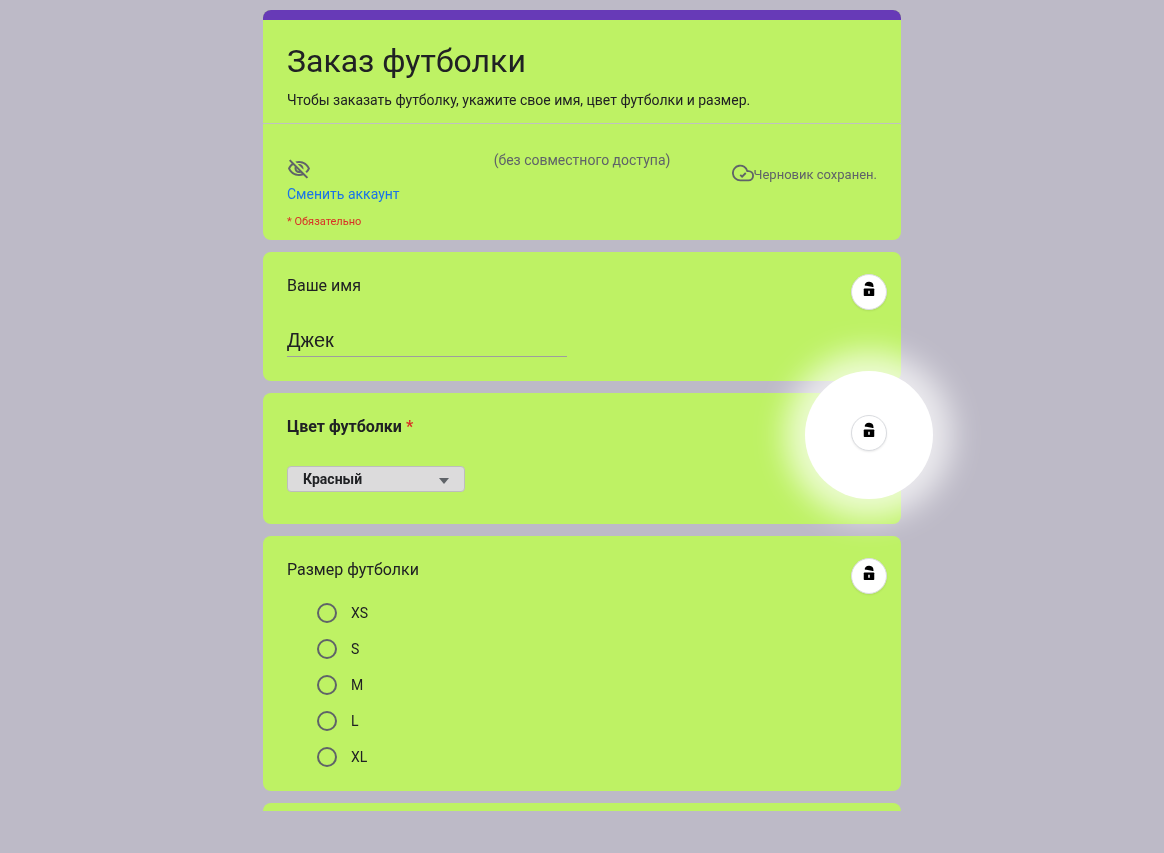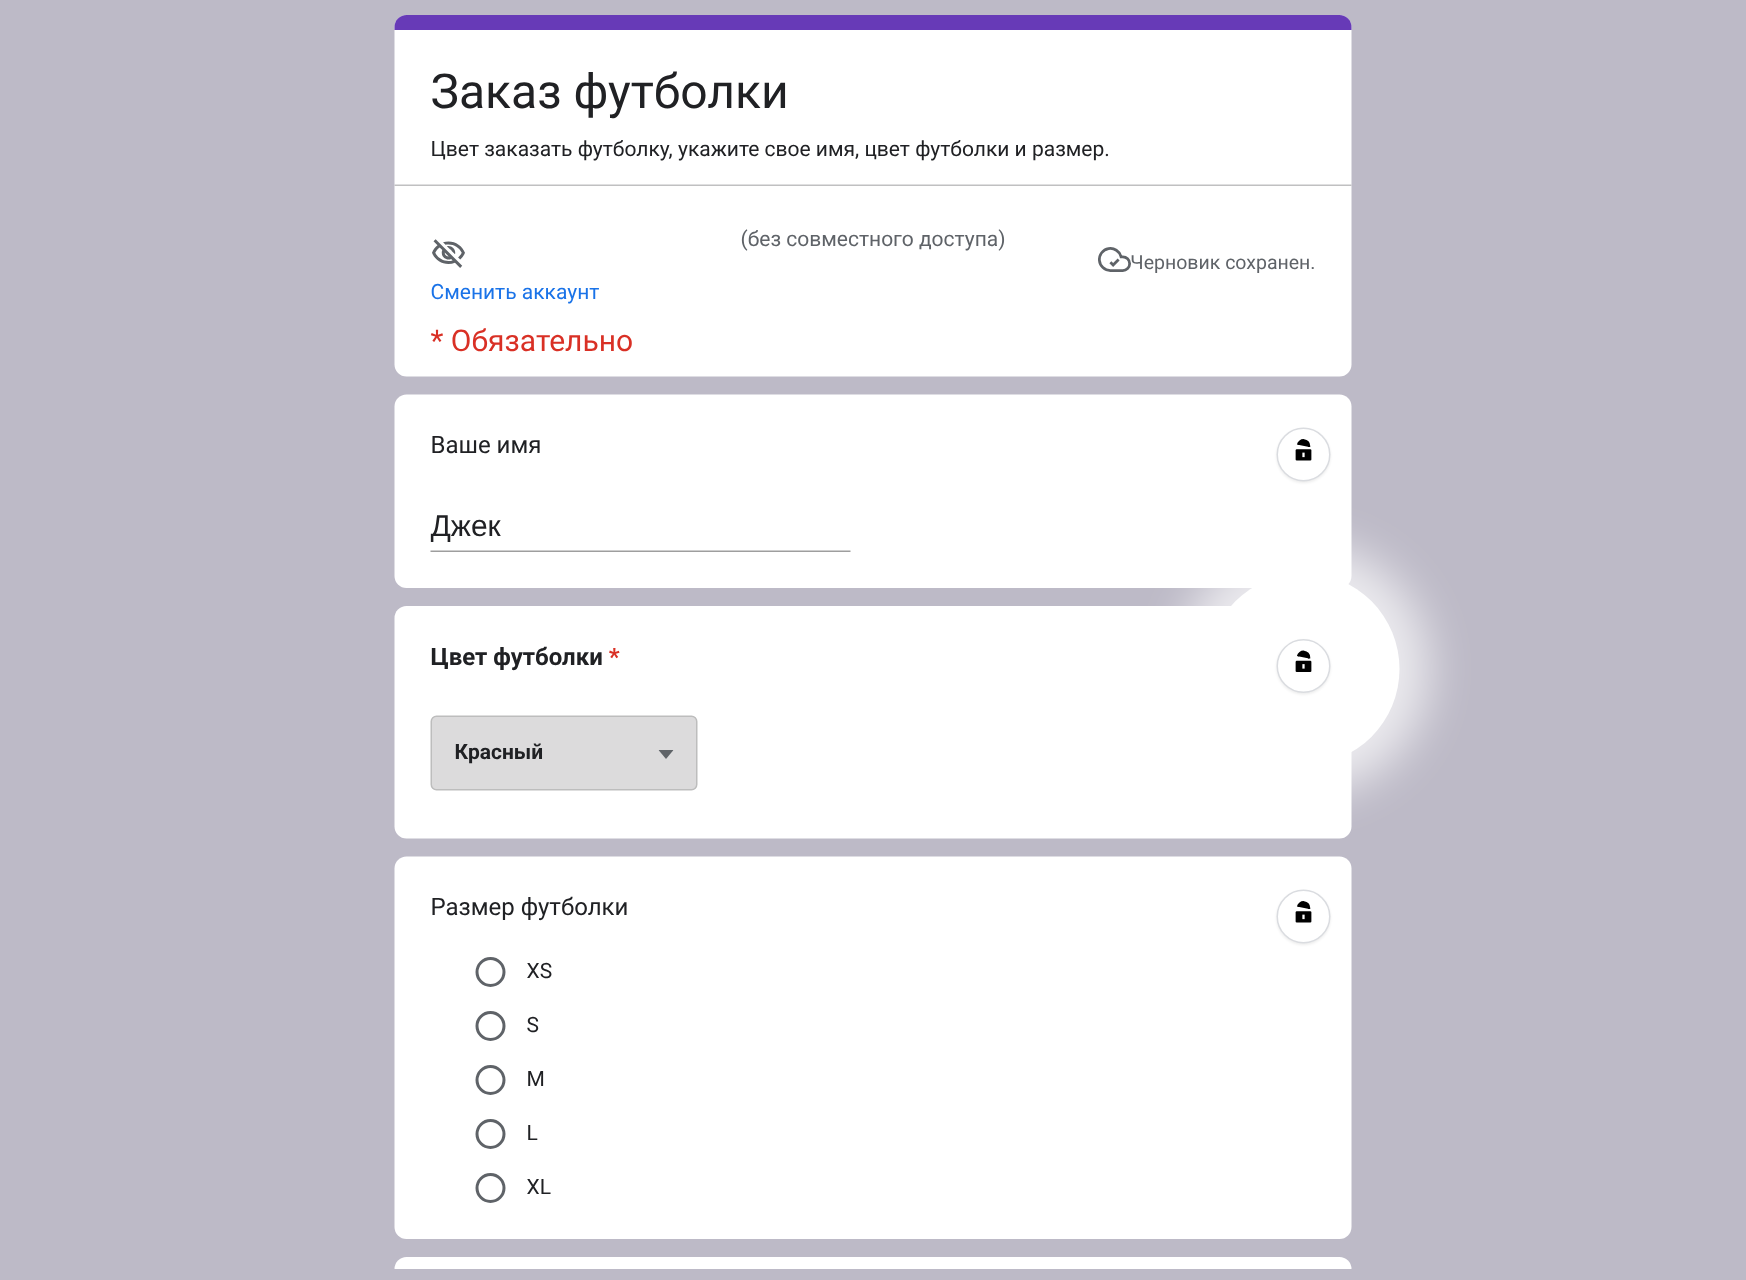--- a/index.html
+++ b/index.html
@@ -10,21 +10,21 @@
     width: 1164px;
     padding: 10px 0;
     color: #202124;
   }
   .container {
     width: 638px;
     margin: 0 auto;
     position: relative;
   }
   .card {
-    background: #ffffff;
+    background: #bef264;
     border-radius: 8px;
     margin-bottom: 12px;
     position: relative;
   }
   .header-card {
     overflow: visible;
   }
   .accent-bar {
     height: 10px;
     background: #673ab7;
@@ -82,21 +82,21 @@
     right: 0;
     top: 10px;
     display: flex;
     align-items: center;
     gap: 0;
     color: #5f6368;
     font-size: 13px;
   }
   .required-note {
     color: #d93025;
-    font-size: 20px;
+    font-size: 11px;
     margin-top: 12px;
   }
   .question-card {
     padding: 24px;
     overflow: visible;
   }
   .q-title {
     font-size: 16px;
     color: #202124;
     margin-bottom: 30px;
@@ -114,21 +114,21 @@
     color: #202124;
     outline: none;
   }
   .select-box {
     display: inline-flex;
     align-items: center;
     justify-content: space-between;
     border: 1px solid #bdbdbd;
     border-radius: 4px;
     background: #dcdbdc;
-    padding: 16px 15px;
+    padding: 4px 15px;
     width: 178px;
     font-size: 14px;
     color: #202124;
     cursor: pointer;
   }
   .dropdown-arrow {
     color: #5f6368;
   }
   .radio-options {
     display: flex;
@@ -186,21 +186,21 @@
 </style>
 </head>
 <body>
 
 <div class="container">
 
   <div class="card header-card">
     <div class="accent-bar"></div>
     <div class="header-body">
       <div class="form-title">Заказ футболки</div>
-      <div class="form-desc">Цвет заказать футболку, укажите свое имя, цвет футболки и размер.</div>
+      <div class="form-desc">Чтобы заказать футболку, укажите свое имя, цвет футболки и размер.</div>
     </div>
     <div class="divider"></div>
     <div class="header-meta">
       <div class="meta-row">
         <span class="eye-off">
           <svg width="24" height="24" viewBox="0 0 24 24" fill="#5f6368">
               <path d="M12 6c3.79 0 7.17 2.13 8.82 5.5-.59 1.22-1.42 2.27-2.41 3.12l1.42 1.42C21.27 14.79 22.31 13.26 23 11.5 21.27 7.11 17 4 12 4c-1.27 0-2.49.2-3.64.57l1.65 1.65C10.66 6.09 11.32 6 12 6zm-1.07 1.14L13 9.21c.57.25 1.03.71 1.28 1.28l2.07 2.07c.08-.34.14-.7.14-1.07C16.5 9.01 14.48 7 12 7c-.37 0-.72.05-1.07.14zM2.01 3.87l2.68 2.68C3.06 7.83 1.77 9.53 1 11.5 2.73 15.89 7 19 12 19c1.52 0 2.98-.29 4.32-.82l3.42 3.42 1.41-1.41L3.42 2.45 2.01 3.87zm7.5 7.5l2.61 2.61c-.04.01-.8.02-.12.02-1.38 0-2.5-1.12-2.5-2.5 0-.05.01-.08.01-.13zm-3.4-3.4l1.75 1.75c-.23.55-.36 1.15-.36 1.78 0 2.48 2.02 4.5 4.5 4.5.63 0 1.23-.13 1.77-.36l.98.98c-.88.24-1.8.38-2.75.38-3.79 0-7.17-2.13-8.82-5.5.7-1.43 1.72-2.61 2.93-3.53z"></path>
             </svg>
         </span>
         <span class="no-share">(без совместного доступа)</span>

